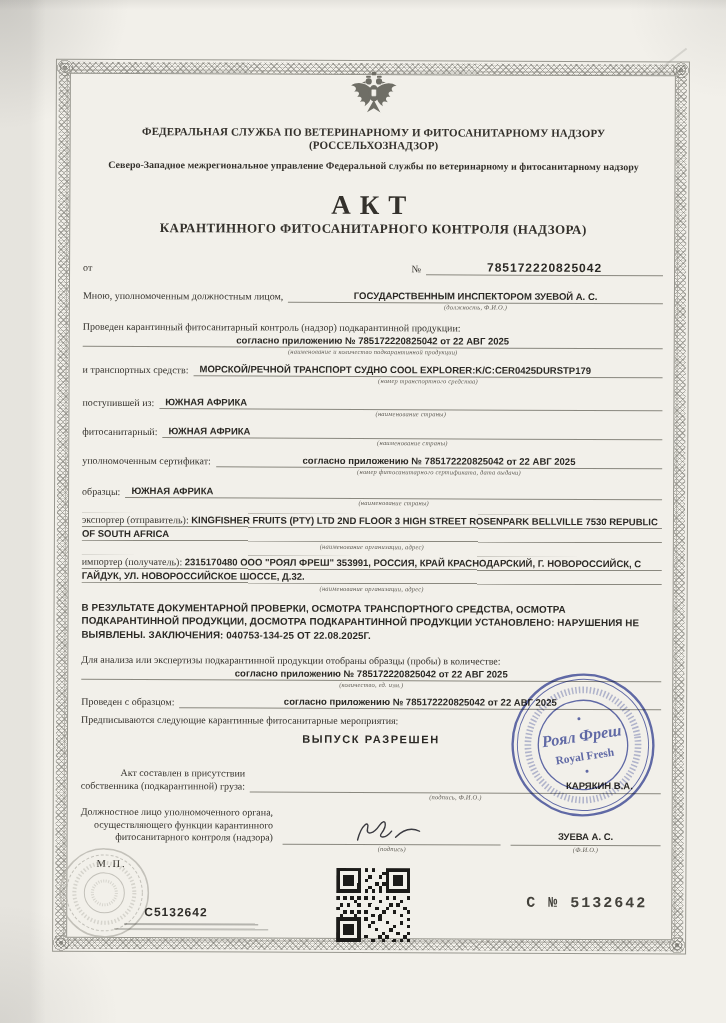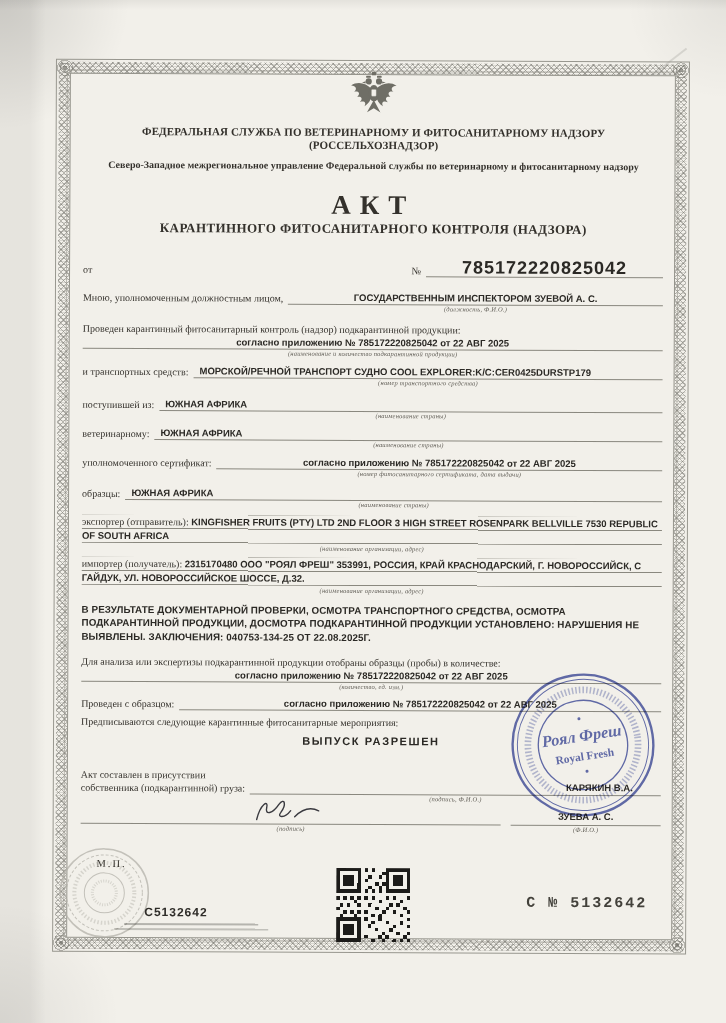--- a/index.html
+++ b/index.html
@@ -71,21 +71,21 @@
   .vline{position:relative;border-bottom:1px solid var(--line);text-align:center;height:13px;line-height:13px;}
   .ruled{
     position:relative;line-height:14px;
     background:repeating-linear-gradient(to bottom, transparent 0 13px, var(--line) 13px 14px);
   }
   .daterow{margin-top:26px;}
   .dateu{width:205px;text-align:center;}
   .dateval{font-size:10.5px;letter-spacing:.6px;}
   .gap{flex:1;}
   .numu{width:237px;text-align:center;}
-  .numval{font-size:18px;letter-spacing:1px;}
+  .numval{font-size:12px;letter-spacing:1px;}
   .officer{margin-top:14px;}
   .control-label{margin-top:18px;}
   .control-vline{margin-top:0;}
   .transport{margin-top:15px;}
   .arrived{margin-top:19px;}
   .origin{margin-top:15px;}
   .certificate{margin-top:15px;}
   .issued{margin-top:17px;}
   .exporter{margin-top:15px;}
   .importer{margin-top:14px;}
@@ -94,21 +94,21 @@
     font-size:9.8px;line-height:13.5px;color:#2b2925;letter-spacing:.1px;
   }
   .samples-label{margin-top:12px;}
   .action{margin-top:14px;}
   .measures-label{margin-top:5px;}
   .measures-value{
     margin-top:6px;text-align:center;font-family:"Liberation Sans",sans-serif;
     font-weight:700;font-size:11px;letter-spacing:1.6px;color:#2b2925;
   }
   .owner{margin-top:22px;}
-  .olabels{line-height:12.5px;}
+  .olabels{line-height:12.5px;text-align:right;}
   .owner-line{text-align:right;padding-right:28px;height:14px;}
   .official{margin-top:14px;gap:10px;}
   .sigline{height:15px;}
   .nameline{width:150px;height:15px;text-align:center;}
   .sig{position:absolute;bottom:-2px;left:50%;transform:translateX(-50%);}
   .mp{position:absolute;left:16px;top:792px;font-size:10.5px;letter-spacing:2px;}
   
   .rosette{position:absolute;left:58px;top:846px;z-index:4;opacity:.75;}
   .qr{position:absolute;left:338px;top:868px;width:74px;height:74px;z-index:6;}
   .serial-left{
@@ -205,29 +205,29 @@
 
       <div class="flexrow arrived">
         <span class="lbl">поступившей из:</span>
         <span class="u f1 leftpad">
           <b>ЮЖНАЯ АФРИКА</b>
           <span class="cap">(наименование страны)</span>
         </span>
       </div>
 
       <div class="flexrow origin">
-        <span class="lbl">ветеринарному:</span>
+        <span class="lbl">фитосанитарный:</span>
         <span class="u f1 leftpad">
           <b>ЮЖНАЯ АФРИКА</b>
           <span class="cap">(наименование страны)</span>
         </span>
       </div>
 
       <div class="flexrow certificate">
-        <span class="lbl">уполномоченного сертификат:</span>
+        <span class="lbl">уполномоченным сертификат:</span>
         <span class="u f1 center">
           <b>согласно приложению № 785172220825042 от 22 АВГ 2025</b>
           <span class="cap">(номер фитосанитарного сертификата, дата выдачи)</span>
         </span>
       </div>
 
       <div class="flexrow issued">
         <span class="lbl">образцы:</span>
         <span class="u f1 leftpad">
           <b>ЮЖНАЯ АФРИКА</b>
@@ -270,20 +270,25 @@
           <div>Акт составлен в присутствии</div>
           <div>собственника (подкарантинной) груза:</div>
         </div>
         <div class="u f1 owner-line">
           <b>КАРЯКИН В.А.</b>
           <span class="cap">(подпись, Ф.И.О.)</span>
         </div>
       </div>
 
       <div class="flexrow official">
+        <div class="olabels">
+          <div>Должностное лицо уполномоченного органа,</div>
+          <div>осуществляющего функции карантинного</div>
+          <div>фитосанитарного контроля (надзора)</div>
+        </div>
         <div class="u f1 sigline">
           <svg class="sig" width="80" height="30" viewBox="0 0 80 30">
             <path d="M6 24 C10 8 18 4 16 12 C14 20 22 18 28 9 C34 1 36 9 30 17 C26 22 34 23 40 15 M44 21 C52 13 60 11 68 15" stroke="#3a3a40" stroke-width="1.4" fill="none" stroke-linecap="round"></path>
           </svg>
           <span class="cap">(подпись)</span>
         </div>
         <div class="u nameline">
           <b>ЗУЕВА А. С.</b>
           <span class="cap">(Ф.И.О.)</span>
         </div>

